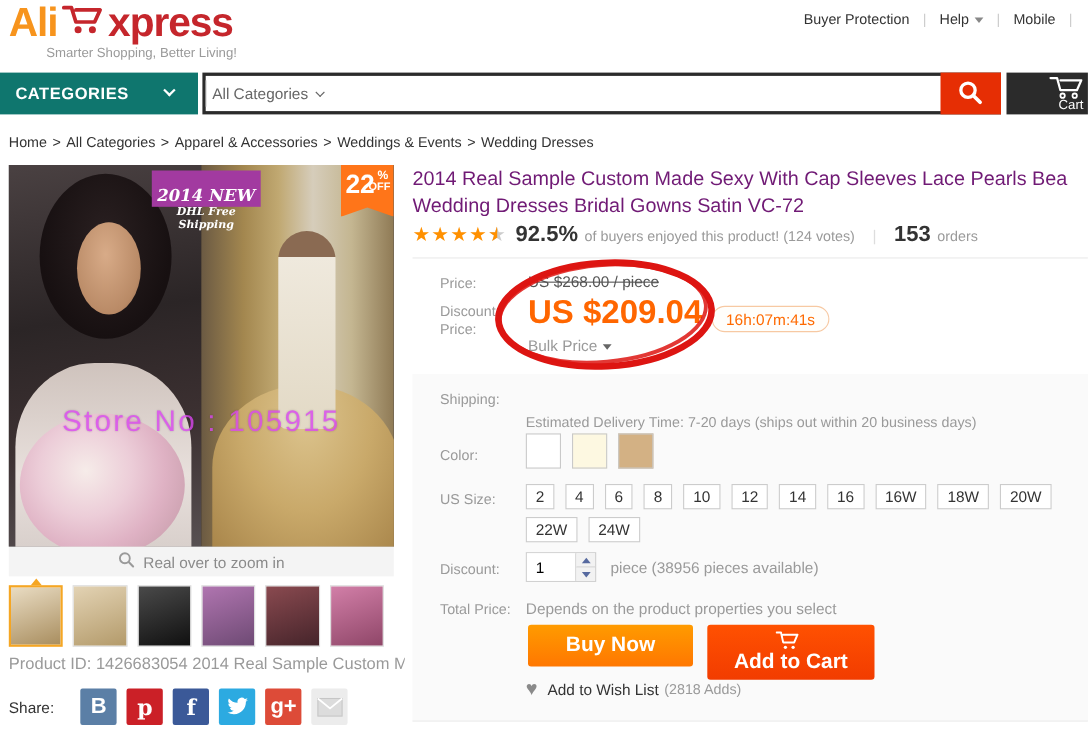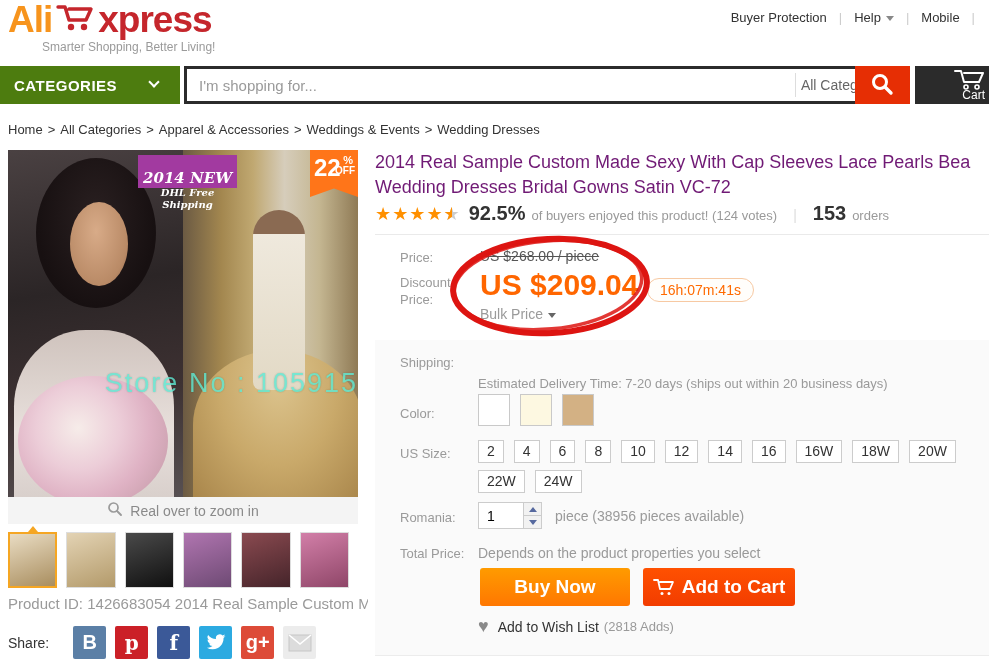--- a/index.html
+++ b/index.html
@@ -16,21 +16,21 @@
   .logo-tagline { font-size:12px; color:#9a9a9a; margin:2px 0 0 34px; }
   #top-nav { position:absolute; left:210px; top:10px; font-size:14px; color:#333; }
   #top-nav span { margin-right:42px; cursor:pointer; }
   #top-right-nav { position:absolute; right:2px; top:10px; font-size:13px; color:#333;
      display:flex; align-items:center; }
   #top-right-nav .sep { color:#ccc; margin:0 12px; }
   .caret-down { display:inline-block; width:0; height:0; border-left:4px solid transparent;
      border-right:4px solid transparent; border-top:5px solid #888; margin-left:5px; vertical-align:middle;}
 
   
-  #categories-btn { position:absolute; left:0; top:66px; width:180px; height:38px; background:#4d7c0f;
+  #categories-btn { position:absolute; left:0; top:66px; width:180px; height:38px; background:#0f766e;
      color:#fff; display:flex; align-items:center; cursor:pointer; }
   #categories-btn .lbl { font-size:15px; font-weight:bold; letter-spacing:0.5px; margin-left:14px; }
   .chev { display:inline-block; width:8px; height:8px; border-right:2px solid #fff;
      border-bottom:2px solid #fff; transform:rotate(45deg); position:absolute; right:22px; top:12px;}
   #search-box { position:absolute; left:184px; top:66px; width:726px; height:38px;
      border:3px solid #2b2b2b; background:#fff; display:flex; align-items:center; }
   #search-input { flex:1; border:0; outline:none; font-size:15px; color:#333; padding:0 12px;
      font-family:"Liberation Sans", sans-serif; height:100%; }
   #search-input::placeholder { color:#9a9a9a; }
   #all-cats { width:112px; height:24px; border-left:1px solid #ddd; font-size:14px; color:#666;
@@ -61,21 +61,21 @@
   .dress-left { position:absolute; left:6px; top:180px; width:160px; height:170px; border-radius:45% 45% 0 0;
      background:linear-gradient(180deg,#cfc3bd 0%,#e8e0dc 60%,#d8cfcb 100%); }
   .bouquet { position:absolute; left:10px; top:226px; width:150px; height:130px; border-radius:50%;
      background:radial-gradient(circle at 40% 40%,#f6ece9 0%,#eccdd8 35%,#dfb2c4 60%,#caa0ae 85%,#a68490 100%); }
   .img-right { position:absolute; left:175px; top:0; width:175px; height:347px;
      background:linear-gradient(90deg,#6b5a43 0%,#a3874f 22%,#c0a871 40%,#d6cdbb 58%,#c4b691 78%,#8f7a55 100%); }
   .bride-r { position:absolute; left:70px; top:60px; width:52px; height:180px; border-radius:26px 26px 8px 8px;
      background:linear-gradient(180deg,#8a6a52 0 24px,#efe9dd 24px,#e2d9c5 100%); }
   .gold-skirt { position:absolute; left:10px; top:200px; width:170px; height:150px; border-radius:50% 50% 0 0;
      background:radial-gradient(ellipse at 50% 20%,#dcc48e 0%,#c9a96a 50%,#a8854a 100%); }
-  #watermark { position:absolute; left:0; top:218px; width:350px; text-align:right; color:#5eead4;
+  #watermark { position:absolute; left:0; top:218px; width:350px; text-align:center; color:#d946ef;
      font-size:27px; opacity:0.8; letter-spacing:2px; text-shadow:0 0 2px rgba(0,0,0,0.25); }
   #new-banner { position:absolute; left:130px; top:5px; width:99px; height:33px; background:#a23aa0;
      color:#fff; text-align:center; font-family:"DejaVu Serif", serif; font-style:italic; }
   #new-banner .l1 { font-size:15px; font-weight:bold; line-height:17px; margin-top:15px;}
   #new-banner .l2 { font-size:10px; font-weight:bold; line-height:12px; }
   #off-badge { position:absolute; left:302px; top:0; width:48px; height:47px; background:#ff7519;
      color:#fff; clip-path:polygon(0 0,100% 0,100% 100%,50% 82%,0 100%); }
   #off-badge .num { position:absolute; left:4px; top:4px; font-size:24px; font-weight:bold; }
   #off-badge .pct { position:absolute; right:5px; top:4px; font-size:11px; font-weight:bold; }
   #off-badge .off { position:absolute; right:3px; top:15px; font-size:10px; font-weight:bold; }
@@ -153,24 +153,24 @@
   .tri-up { width:0; height:0; border-left:4px solid transparent; border-right:4px solid transparent;
      border-bottom:5px solid #56699f; }
   .tri-down { width:0; height:0; border-left:4px solid transparent; border-right:4px solid transparent;
      border-top:5px solid #56699f; }
   #qty-note { position:absolute; left:180px; top:168px; font-size:14px; color:#9a9a9a; }
   #total-label { position:absolute; left:25px; top:206px; }
   #total-text { position:absolute; left:103px; top:205px; font-size:14px; color:#9a9a9a; }
   #buy-now { position:absolute; left:105px; top:228px; width:150px; height:38px; border:0; border-radius:3px;
      background:linear-gradient(#ff9b00,#ff7701); color:#fff; font-size:19px; font-weight:bold;
      cursor:pointer; font-family:"Liberation Sans", sans-serif; }
-  #add-to-cart { position:absolute; left:268px; top:228px; width:152px; height:38px; border:0; border-radius:3px;
+  #add-to-cart { position:absolute; left:268px; top:228px; width:152px; height:50px; border:0; border-radius:3px;
      background:linear-gradient(#ff5101,#f23c00); color:#fff; font-size:19px; font-weight:bold;
      cursor:pointer; font-family:"Liberation Sans", sans-serif; display:flex; align-items:center;
-     justify-content:center; }
+     justify-content:center;flex-direction:column; }
   #add-to-cart svg { margin-right:7px; }
   #wish-row { position:absolute; left:103px; top:276px; display:flex; align-items:center; cursor:pointer; }
   #wish-heart { color:#8a8a8a; font-size:18px; margin-right:9px; }
   #wish-label { font-size:14px; color:#333; margin-right:5px; }
 </style>
 </head>
 <body>
 
 <div id="header">
   <div id="logo">
@@ -195,21 +195,20 @@
     <span>Mobile</span>
     <span class="sep">|</span>
   </div>
 </div>
 
 <div id="categories-btn">
   <span class="lbl">CATEGORIES</span>
   <span class="chev"></span>
 </div>
 <div id="search-box">
-  <input id="search-input" placeholder="I'm shopping for..." style="">
   <div id="all-cats">
     <span>All Categories</span>
     <span class="chev2"></span>
   </div>
 </div>
 <button id="search-btn">
   <span>
     <svg width="26" height="24" viewBox="0 0 26 24">
       <circle cx="10" cy="10" r="6.5" fill="none" stroke="#fff" stroke-width="3"></circle>
       <line x1="15" y1="15" x2="21" y2="21" stroke="#fff" stroke-width="3.4" stroke-linecap="round"></line>
@@ -346,21 +345,21 @@
         <div class="size-btn">16</div>
         <div class="size-btn">16W</div>
         <div class="size-btn">18W</div>
         <div class="size-btn">20W</div>
       </div>
     <div id="size-row-2" class="size-row">
         <div class="size-btn">22W</div>
         <div class="size-btn">24W</div>
       </div>
 
-    <div id="qty-label" class="field-label">Romania:</div>
+    <div id="qty-label" class="field-label">Discount:</div>
     <div id="qty-box">
       <input id="qty-input" value="1" style="">
       <div id="qty-spin">
         <div class="spin-btn up">
             <span class="tri-up"></span>
           </div>
         <div class="spin-btn">
             <span class="tri-down"></span>
           </div>
       </div>

